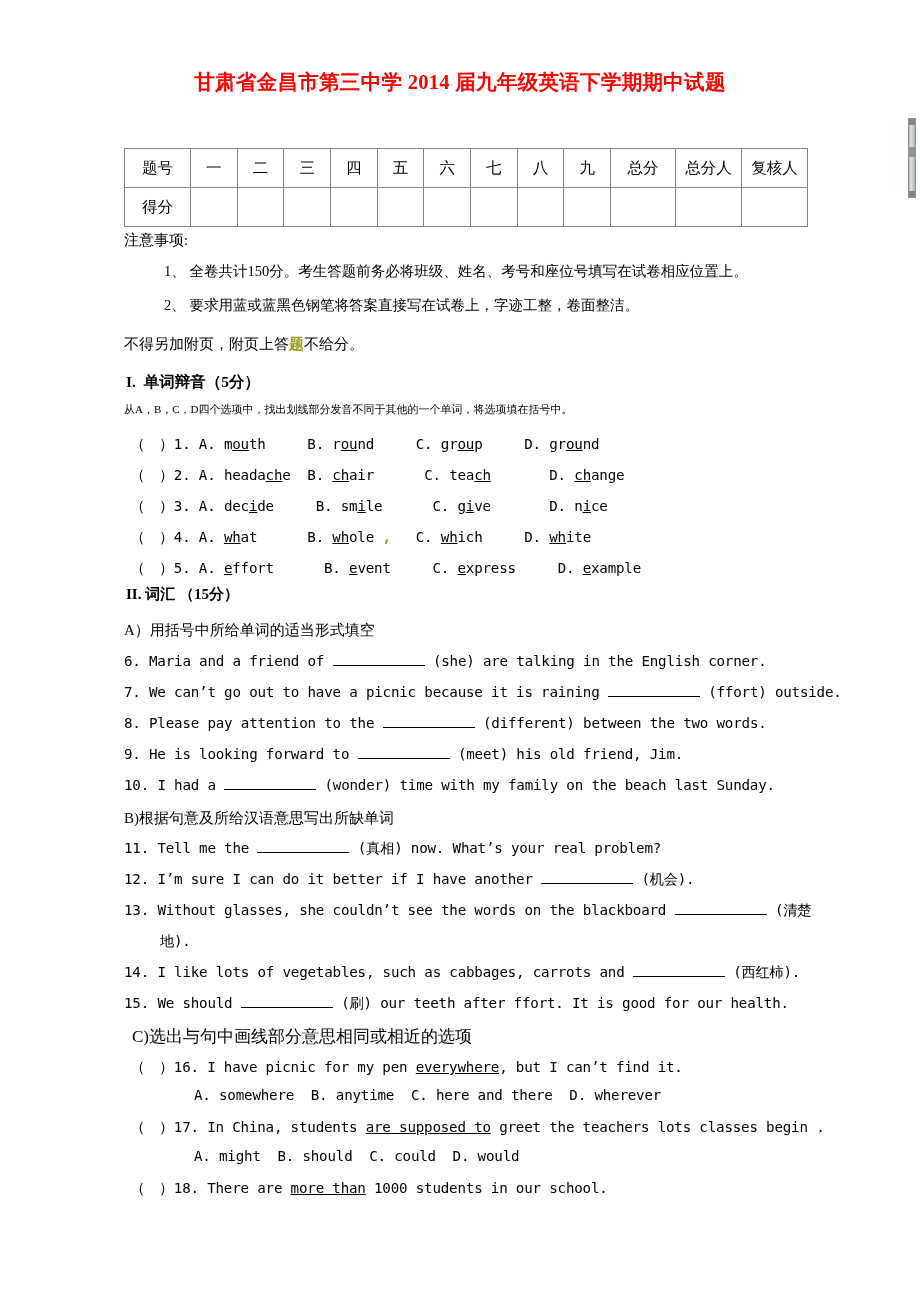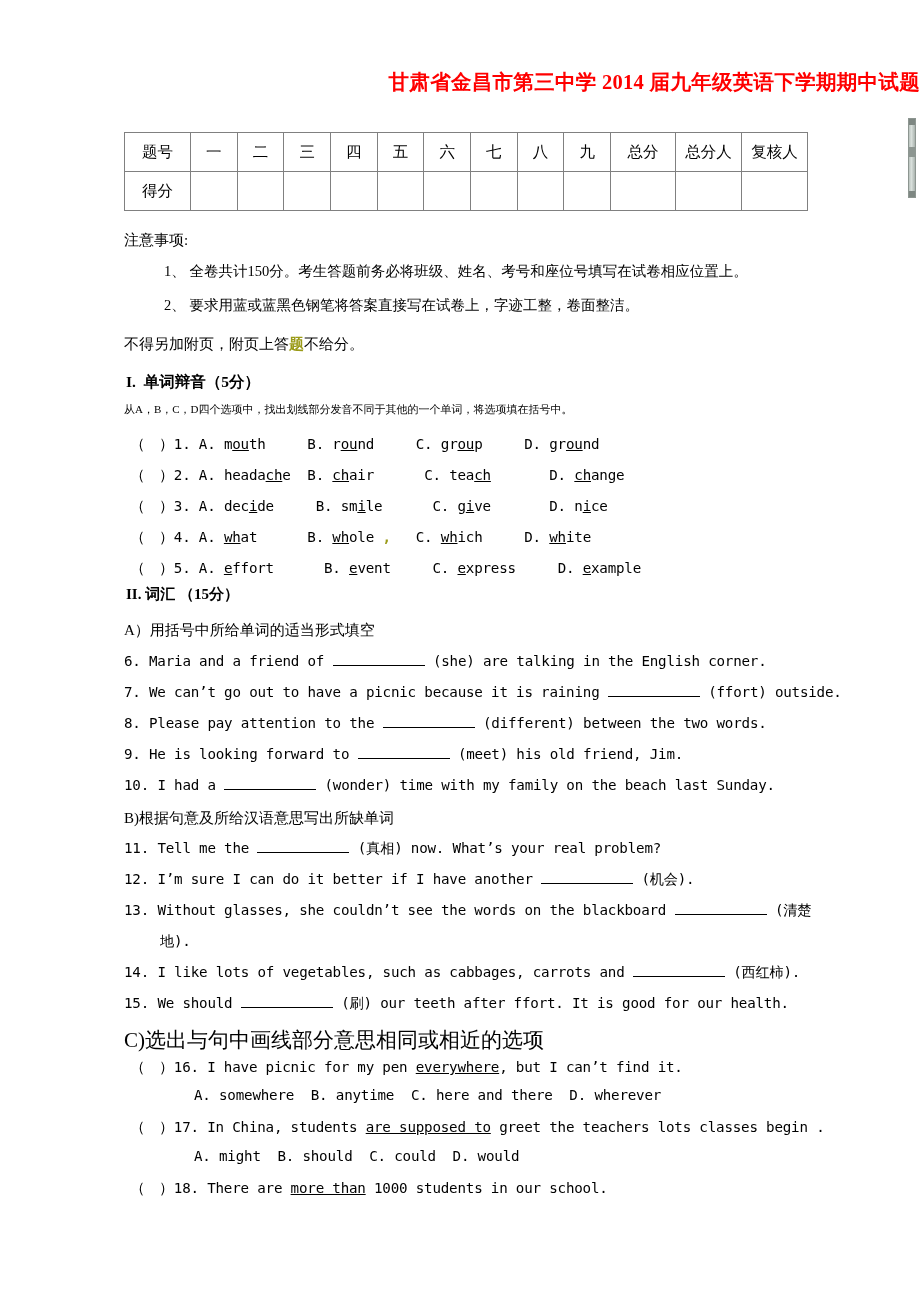--- a/index.html
+++ b/index.html
@@ -23,33 +23,33 @@
     height: 1302px;
     padding: 0;
   }
 
   
   .doc-title {
     position: absolute;
     left: 0;
     top: 68px;
     width: 920px;
-    text-align: right;
+    text-align: center;
     font-family: "Liberation Serif", "DejaVu Serif", serif;
     font-weight: bold;
     font-size: 20.5px;
     color: #ff0000;
     letter-spacing: 0.3px;
   }
 
   
   .score-table-wrap {
     position: absolute;
     left: 124px;
-    top: 132px;
+    top: 148px;
     width: 684px;
   }
   table.score-table {
     border-collapse: collapse;
     width: 684px;
     table-layout: fixed;
   }
   table.score-table td {
     border: 1px solid #808080;
     height: 38px;
@@ -203,21 +203,21 @@
 
   <div class="tx en" style="left:124px; top:870px;"><span>12.</span> <span>I’m sure I can do it better if I have another </span><span class="blank b-wide"></span><span> (机会).</span></div>
 
   <div class="tx en" style="left:124px; top:901px;"><span>13.</span> <span>Without glasses, she couldn’t see the words on the blackboard </span><span class="blank b-wide"></span><span> (清楚</span></div>
   <div class="tx en" style="left:160px; top:932px;">地).</div>
 
   <div class="tx en" style="left:124px; top:963px;"><span>14.</span> <span>I like lots of vegetables, such as cabbages, carrots and </span><span class="blank b-wide"></span><span> (西红柿).</span></div>
 
   <div class="tx en" style="left:124px; top:994px;"><span>15.</span> <span>We should </span><span class="blank b-wide"></span><span> (刷) our teeth after ffort. It is good for our health.</span></div>
 
-  <div class="tx cn" style="left:124px; top:1026px; font-size:21px;">C)选出与句中画线部分意思相同或相近的选项</div>
+  <div class="tx cn" style="left:132px; top:1026px; font-size:17px;">C)选出与句中画线部分意思相同或相近的选项</div>
 
   <div class="tx en" style="left:130px; top:1057px;"><span class="cn" style="font-size:15px;">（    ）</span><span>16.</span> <span>I have picnic for my pen </span><span class="u">everywhere</span><span>, but I can’t find it.</span></div>
   <div class="tx en" style="left:194px; top:1086px;">A. somewhere  B. anytime  C. here and there  D. wherever</div>
 
   <div class="tx en" style="left:130px; top:1117px;"><span class="cn" style="font-size:15px;">（    ）</span><span>17.</span> <span>In China, students </span><span class="u">are supposed to</span><span> greet the teachers lots classes begin .</span></div>
   <div class="tx en" style="left:194px; top:1147px;text-align:right;">A. might  B. should  C. could  D. would</div>
 
   <div class="tx en" style="left:130px; top:1178px;"><span class="cn" style="font-size:15px;">（    ）</span><span>18.</span> <span>There are </span><span class="u">more than</span><span> 1000 students in our school.</span></div>
 
   <div class="edge-strip">

